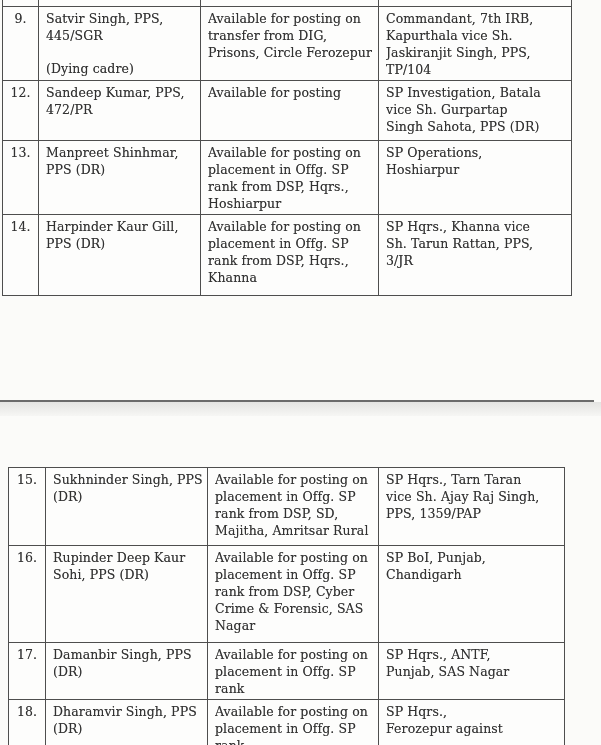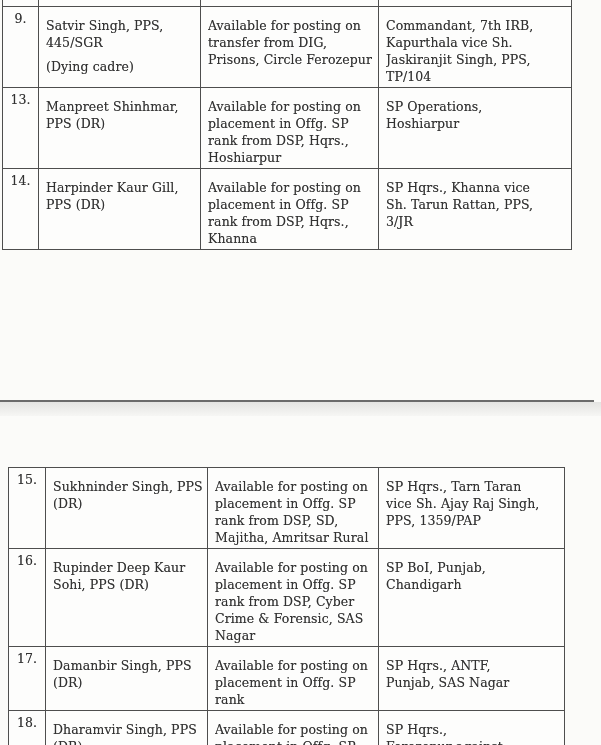--- a/index.html
+++ b/index.html
@@ -18,38 +18,38 @@
     position: absolute;
     border-collapse: collapse;
     table-layout: fixed;
     background: #fdfdfc;
   }
   .t1 { left: 2px; top: -1px; width: 569px; }
   .t2 { left: 8px; top: 467px; width: 556px; }
   .tbl td {
     border: 1px solid #4e4e4e;
     vertical-align: top;
-    padding: 10px 2px 2px 7px;
+    padding: 3px 2px 2px 7px;
     font-size: 12.5px;
     line-height: 17px;
     color: #323232;
     letter-spacing: 0.1px;
     text-shadow: 0 0 0.5px rgba(70,70,70,0.55);
   }
   .t1 col.c-sno  { width: 36px; }
   .t1 col.c-name { width: 162px; }
   .t1 col.c-avl  { width: 178px; }
   .t1 col.c-post { width: 193px; }
   .t2 col.c-sno  { width: 37px; }
   .t2 col.c-name { width: 162px; }
   .t2 col.c-avl  { width: 171px; }
   .t2 col.c-post { width: 186px; }
   td.sno { text-align: center; padding: 3px 2px 0 2px; }
   .cell { white-space: pre; overflow: hidden; }
-  .note { white-space: pre; overflow: hidden; margin-top: 7px; }
+  .note { white-space: pre; overflow: hidden; margin-top: 16px; }
   .note:empty { display: none; }
   tr.pr  td { height: 6px; padding: 0; }
   tr.r9  { height: 73px; }
   tr.r10 { height: 42px; }
   tr.r11 { height: 58px; }
   tr.r12 { height: 60px; }
   tr.r13 { height: 72px; }
   tr.r14 { height: 81px; }
   tr.r15 { height: 78px; }
   tr.r16 { height: 97px; margin-top: 12px; }
@@ -97,20 +97,36 @@
 transfer from DIG,
 Prisons, Circle Ferozepur</div>
         </td>
     <td>
           <div class="cell">Commandant, 7th IRB,
 Kapurthala vice Sh.
 Jaskiranjit Singh, PPS,
 TP/104</div>
         </td>
   </tr>
+  <tr class="r12">
+    <td class="sno">12.</td>
+    <td>
+      <div class="cell">Sandeep Kumar, PPS,
+472/PR</div>
+
+    </td>
+    <td>
+          <div class="cell">Available for posting</div>
+        </td>
+    <td>
+          <div class="cell">SP Investigation, Batala
+vice Sh. Gurpartap
+Singh Sahota, PPS (DR)</div>
+        </td>
+  </tr>
   <tr class="r13">
     <td class="sno">13.</td>
     <td>
       <div class="cell">Manpreet Shinhmar,
 PPS (DR)</div>
 
     </td>
     <td>
           <div class="cell">Available for posting on
 placement in Offg. SP

